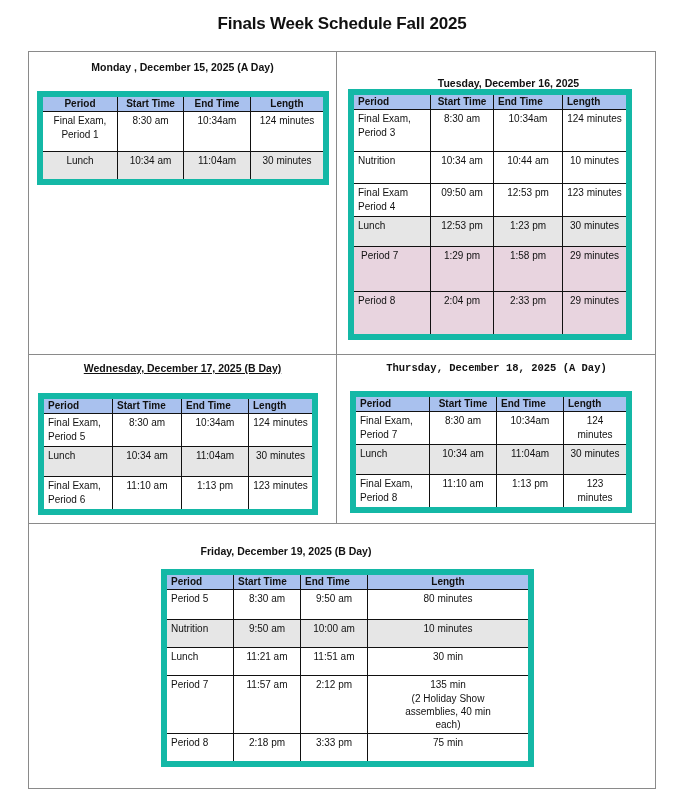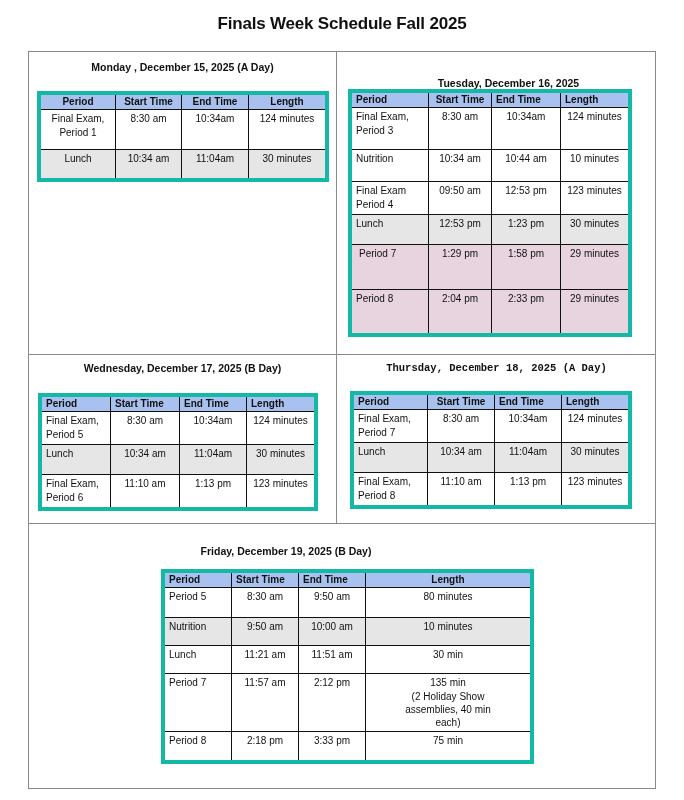--- a/index.html
+++ b/index.html
@@ -17,21 +17,21 @@
       border: 1px solid #8a8a8a; box-sizing: border-box;
     }
     .vline { position: absolute; left: 336px; top: 51px; width: 1px; height: 303px; background: #8a8a8a; }
     .vline2 { position: absolute; left: 336px; top: 354px; width: 1px; height: 169px; background: #8a8a8a; }
     .hline { position: absolute; left: 28px; width: 628px; height: 1px; background: #8a8a8a; }
     .day-title {
       position: absolute; font-size: 10.5px; font-weight: bold; text-align: center;
     }
     table.sched {
       position: absolute; border-collapse: collapse; font-size: 10px;
-      border: 4px solid #14b8a6;
+      border: 6px solid #14b8a6;
     }
     table.sched th {
       background: #a9c1ee; font-weight: bold; font-size: 10px;
       border: 1.5px solid #111; padding: 1px 4px; height: 12px; line-height: 12px;
     }
     table.sched td {
       border: 1.5px solid #111; padding: 2px 4px; vertical-align: top; line-height: 14px;
     }
     .c { text-align: center; }
     .l { text-align: left; }
@@ -114,21 +114,21 @@
   </tr>
   <tr class="pink" style="height:45px">
     <td class="l">Period 8</td>
     <td class="c">2:04 pm</td>
     <td class="c">2:33 pm</td>
     <td class="c">29 minutes</td>
   </tr>
 </tbody>
   </table>
 
-<div class="day-title" style="left:29px; top:362px; width:307px;">Wednesday, December 17, 2025 (B Day)</div>
+<div class="day-title" style="left:29px; top:362px; width:307px;text-decoration:underline;">Wednesday, December 17, 2025 (B Day)</div>
 <table class="sched" style="left:38px; top:393px; width:280px;">
   <tbody>
       <tr>
     <th class="l" style="width:60px">Period</th>
     <th class="l" style="width:60px">Start Time</th>
     <th class="l" style="width:58px">End Time</th>
     <th class="l">Length</th>
   </tr>
   <tr style="height:32px">
     <td class="l">Final Exam, Period 5</td>

